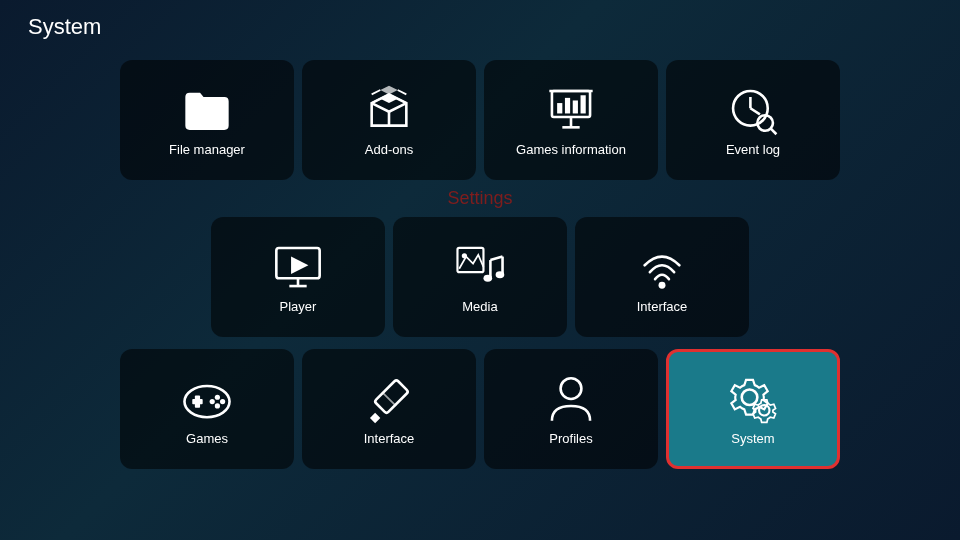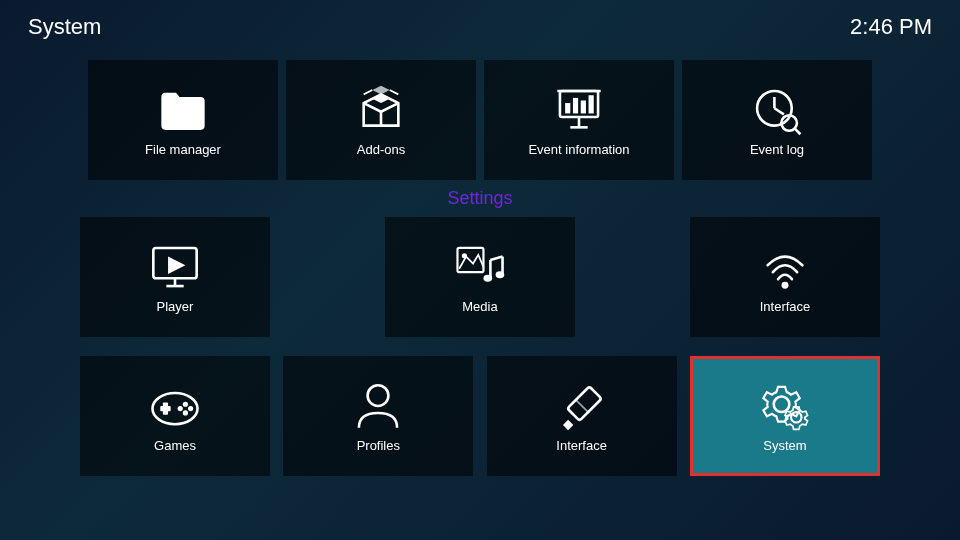--- a/index.html
+++ b/index.html
@@ -54,37 +54,37 @@
       gap: 8px;
       margin-bottom: 8px;
       justify-content: center;
     }
 
     
     .settings-label {
       text-align: center;
       font-size: 18px;
       font-weight: 300;
-      color: #6d28d9;
+      color: #7f1d1d;
       margin-bottom: 8px;
     }
 
     .grid-row {
       display: flex;
       gap: 8px;
-      justify-content: space-between;
-      margin-bottom: 19px;
+      justify-content: center;
+      margin-bottom: 12px;
     }
 
     
     .tile {
-      width: 190px;
+      width: 174px;
       height: 120px;
       background: rgba(0, 0, 0, 0.55);
-      border-radius: 0;
+      border-radius: 12px;
       display: flex;
       flex-direction: column;
       align-items: center;
       justify-content: center;
       cursor: pointer;
       position: relative;
       border: 2px solid transparent;
       transition: background 0.2s;
     }
 
@@ -110,21 +110,20 @@
 
     .tile.active svg {
       fill: white;
     }
   </style>
 </head>
 <body>
 
 <div class="header">
   <span class="header-title">System</span>
-  <span class="header-time">2:46 PM</span>
 </div>
 
 <div class="main-content">
 
   <div class="top-row">
 
     <div class="tile">
       <svg viewBox="0 0 60 60">
         <path d="M5 15 Q5 10 10 10 L22 10 L26 15 L50 15 Q55 15 55 20 L55 48 Q55 53 50 53 L10 53 Q5 53 5 48 Z"></path>
       </svg>
@@ -154,21 +153,21 @@
         <rect x="14" y="22" width="6" height="12" fill="white"></rect>
         <rect x="23" y="16" width="6" height="18" fill="white"></rect>
         <rect x="32" y="19" width="6" height="15" fill="white"></rect>
         <rect x="41" y="13" width="6" height="21" fill="white"></rect>
 
         <line x1="30" y1="38" x2="30" y2="50" stroke="white" stroke-width="3"></line>
         <line x1="20" y1="50" x2="40" y2="50" stroke="white" stroke-width="3"></line>
 
         <line x1="5" y1="8" x2="55" y2="8" stroke="white" stroke-width="3"></line>
       </svg>
-      <span class="tile-label">Event information</span>
+      <span class="tile-label">Games information</span>
     </div>
 
     <div class="tile">
       <svg viewBox="0 0 60 60">
 
         <circle cx="27" cy="28" r="20" fill="none" stroke="white" stroke-width="3"></circle>
 
         <line x1="27" y1="28" x2="27" y2="15" stroke="white" stroke-width="3"></line>
         <line x1="27" y1="28" x2="38" y2="35" stroke="white" stroke-width="3"></line>
 
@@ -242,38 +241,38 @@
         <circle cx="48" cy="33" r="3" fill="white"></circle>
         <circle cx="42" cy="38" r="3" fill="white"></circle>
         <circle cx="36" cy="33" r="3" fill="white"></circle>
       </svg>
       <span class="tile-label">Games</span>
     </div>
 
     <div class="tile">
       <svg viewBox="0 0 60 60">
 
-        <circle cx="30" cy="18" r="12" fill="none" stroke="white" stroke-width="3"></circle>
-
-        <path d="M8 55 Q8 38 30 38 Q52 38 52 55" fill="none" stroke="white" stroke-width="3"></path>
-      </svg>
-      <span class="tile-label">Profiles</span>
-    </div>
-
-    <div class="tile">
-      <svg viewBox="0 0 60 60">
-
         <rect x="20" y="8" width="20" height="36" rx="3" transform="rotate(45 30 30)" fill="none" stroke="white" stroke-width="3"></rect>
         <polygon points="8,52 14,46 20,52 14,58" fill="white"></polygon>
 
         <line x1="22" y1="22" x2="38" y2="38" stroke="white" stroke-width="2" opacity="0.6"></line>
       </svg>
       <span class="tile-label">Interface</span>
     </div>
 
+    <div class="tile">
+      <svg viewBox="0 0 60 60">
+
+        <circle cx="30" cy="18" r="12" fill="none" stroke="white" stroke-width="3"></circle>
+
+        <path d="M8 55 Q8 38 30 38 Q52 38 52 55" fill="none" stroke="white" stroke-width="3"></path>
+      </svg>
+      <span class="tile-label">Profiles</span>
+    </div>
+
     <div class="tile active">
       <svg viewBox="0 0 60 60">
 
         <circle cx="26" cy="28" r="9" fill="none" stroke="white" stroke-width="3"></circle>
         <path d="M20 14 L22 8 L30 8 L32 14 Q35 15 37 17 L43 14 L47 21 L42 25 Q42.5 27 42.5 28 Q42.5 30 42 31 L47 35 L43 42 L37 39 Q35 41 32 42 L30 48 L22 48 L20 42 Q17 41 15 39 L9 42 L5 35 L10 31 Q9.5 30 9.5 28 Q9.5 27 10 25 L5 21 L9 14 L15 17 Q17 15 20 14 Z" fill="none" stroke="white" stroke-width="2.5"></path>
 
         <circle cx="43" cy="43" r="6" fill="none" stroke="white" stroke-width="2.5"></circle>
         <path d="M39 35 L40 31 L46 31 L47 35 Q49 36 50 37 L54 36 L56 41 L53 43 Q53 44 53 44 Q53 45 53 45 L56 47 L54 52 L50 51 Q49 52 47 53 L46 57 L40 57 L39 53 Q37 52 36 51 L32 52 L30 47 L33 45 Q33 44 33 44 Q33 43 33 43 L30 41 L32 36 L36 37 Q37 36 39 35 Z" fill="none" stroke="white" stroke-width="2"></path>
       </svg>
       <span class="tile-label">System</span>

